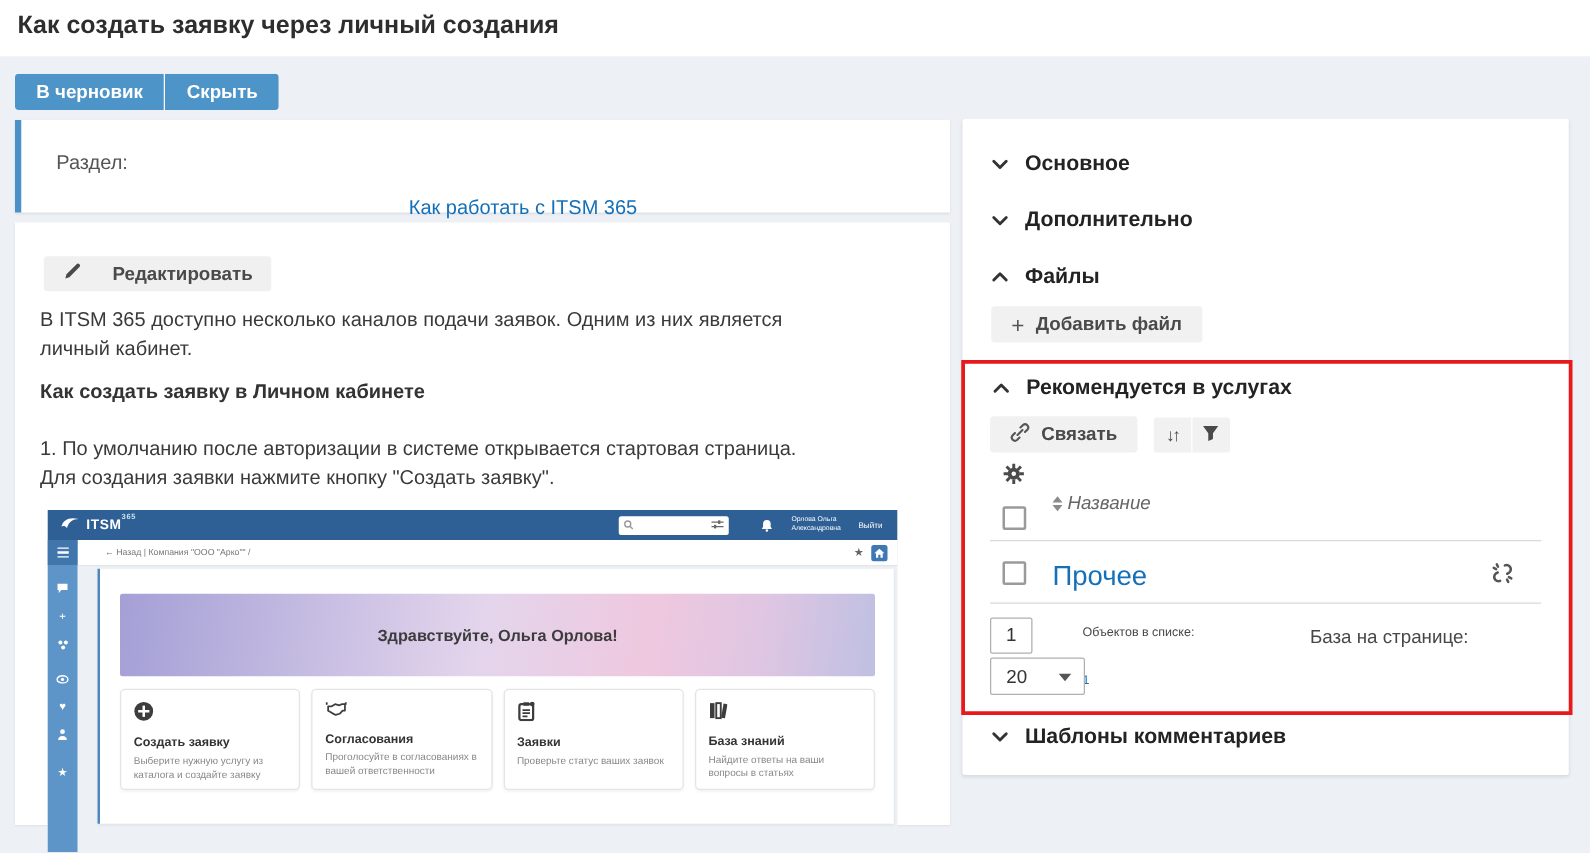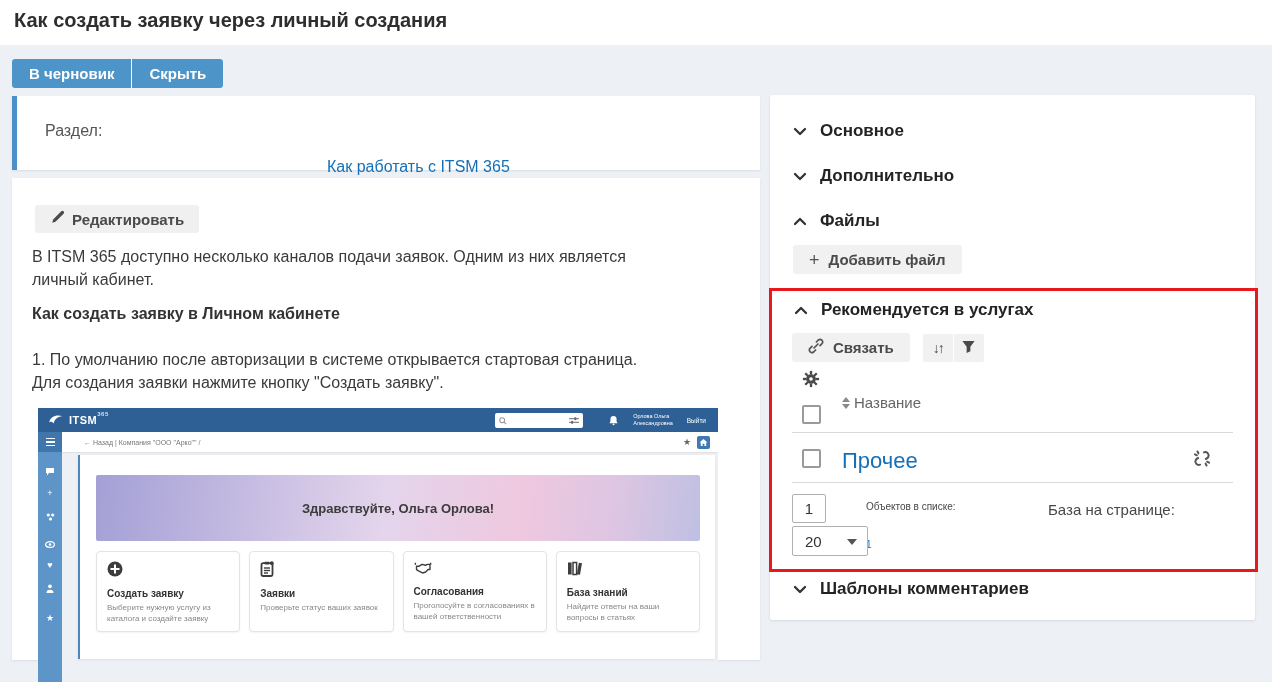--- a/index.html
+++ b/index.html
@@ -17,21 +17,21 @@
 
   
   .section-card { position:absolute; top:96px; left:12px; width:748px; height:74px; background:#fff;
     border-left:5px solid #4b90c7; box-shadow:0 1px 2px rgba(0,0,0,.08); }
   .section-label { position:absolute; left:28px; top:26px; font-size:16px; color:#555; }
   .section-link { position:absolute; left:310px; top:26px; font-size:16px; color:#1470b8; cursor:pointer; text-decoration:none;margin-top:36px; }
 
   
   .article-card { position:absolute; top:178px; left:12px; width:748px; height:482px; background:#fff;
     box-shadow:0 1px 2px rgba(0,0,0,.08); }
-  .edit-btn { display:inline-flex; align-items:center; gap:7px; margin:27px 0 0 23px; height:28px; padding:0 15px;
+  .edit-btn { display:inline-flex; align-items:center; gap:25px; margin:27px 0 0 23px; height:28px; padding:0 15px;
     background:#f0f0f0; border:none; border-radius:3px; font-family:inherit; font-size:15px; font-weight:bold; color:#4a4a4a; cursor:pointer; }
   .para { margin-left:20px; margin-right:20px; font-size:16px; line-height:23px; color:#3a3a3a; }
   .p1 { margin-top:12px; }
   .art-heading { margin:14px 20px 0; font-size:16px; font-weight:bold; color:#333; }
   .p2 { margin-top:25px; }
   .para span { display:block; }
 
   
   .ss { position:absolute; left:26px; top:230px; width:680px; height:274px; background:#edf0f4; overflow:hidden; font-weight:normal; }
   .ss-top { position:absolute; left:0; top:0; width:680px; height:24px; background:#2e6095; display:flex; align-items:center; padding:0 10px; }
@@ -75,21 +75,21 @@
   .rec-h { position:absolute; left:22px; top:7px; display:flex; align-items:center; gap:13px; height:24px; font-size:17px; font-weight:bold; color:#232323; cursor:pointer; }
   .rec-toolbar { position:absolute; left:20px; top:42px; display:flex; align-items:center; }
   .icon-btn { width:30px; height:28px; background:#f1f1f1; border:none; border-radius:2px; display:flex; align-items:center; justify-content:center; cursor:pointer; }
   .sort-btn { margin-left:13px; border-radius:2px 0 0 2px; }
   .filter-btn { margin-left:1px; border-radius:0 2px 2px 0; }
   .sort-glyph { font-size:14px; font-weight:bold; color:#4a4a4a; letter-spacing:-2px; }
   .gear-wrap { position:absolute; left:30px; top:79px; cursor:pointer; }
   .cbx { position:absolute; width:19px; height:19px; background:#fff; border:2px solid #9a9a9a; border-radius:2px; cursor:pointer; }
   .cbx-header { left:30px; top:114px; }
   .cbx-row { left:30px; top:158px; }
-  .col-header { position:absolute; left:70px; top:103px; display:flex; align-items:center; gap:4px; font-size:15px; color:#666; cursor:pointer; }
+  .col-header { position:absolute; left:70px; top:103px; display:flex; align-items:center; gap:4px; font-size:15px; color:#666; cursor:pointer;font-style:italic; }
   .carets { display:flex; flex-direction:column; gap:2px; }
   .caret-up { width:0; height:0; border-left:4px solid transparent; border-right:4px solid transparent; border-bottom:5px solid #8a8a8a; }
   .caret-down { width:0; height:0; border-left:4px solid transparent; border-right:4px solid transparent; border-top:5px solid #8a8a8a; }
   .rec-divider { position:absolute; left:20px; width:441px; height:1px; background:#d9d9d9; }
   .div1 { top:141px; } .div2 { top:191px; }
   .row-link { position:absolute; left:70px; top:157px; font-size:22px; color:#1470b8; text-decoration:none; cursor:pointer; }
   .unlink-wrap { position:absolute; left:420px; top:158px; cursor:pointer; }
   .page-box { position:absolute; left:20px; top:203px; width:34px; height:29px; border:1px solid #b0b0b0; border-radius:2px;
     display:flex; align-items:center; justify-content:center; font-size:15px; color:#333; background:#fff; cursor:text; }
   .objects-line { position:absolute; left:94px; top:210px; display:flex; gap:27px; font-size:10px; color:#474747;flex-direction:column; }
@@ -240,42 +240,42 @@
                     <circle cx="8" cy="8" r="7.5" fill="#3d3d3d"></circle>
                     <rect x="7" y="3.5" width="2" height="9" fill="#fff"></rect>
                     <rect x="3.5" y="7" width="9" height="2" fill="#fff"></rect>
                   </svg>
               </span>
               <div class="ss-card-title">Создать заявку</div>
               <div class="ss-card-desc">Выберите нужную услугу из каталога и создайте заявку</div>
             </div>
             <div class="ss-card">
               <span>
+                <svg width="18" height="13" viewBox="0 0 18 14">
+                    <path d="M2 4.5 h2.8 L8 2.5 l3.6 1 2.4-1 H16.5 v5.5 h-2 l-2.6 2.8 -3.4 1 -3.4-1.8 -3.1-1.8 Z" fill="none" stroke="#3d3d3d" stroke-width="1.5" stroke-linejoin="round"></path>
+                    <line x1="0.8" y1="0.8" x2="0.8" y2="3" stroke="#3d3d3d" stroke-width="1.5"></line>
+                    <line x1="17.2" y1="0.8" x2="17.2" y2="3" stroke="#3d3d3d" stroke-width="1.5"></line>
+                  </svg>
+              </span>
+              <div class="ss-card-title">Согласования</div>
+              <div class="ss-card-desc">Проголосуйте в согласованиях в вашей ответственности</div>
+            </div>
+            <div class="ss-card">
+              <span>
                 <svg width="14" height="16" viewBox="0 0 14 16">
                     <rect x="1.5" y="2.2" width="11" height="12.8" rx="1.5" fill="none" stroke="#3d3d3d" stroke-width="1.8"></rect>
                     <rect x="4.5" y="0.8" width="5" height="2.8" rx="0.8" fill="#3d3d3d"></rect>
                     <line x1="4" y1="7" x2="10" y2="7" stroke="#3d3d3d" stroke-width="1.4"></line>
                     <line x1="4" y1="9.5" x2="10" y2="9.5" stroke="#3d3d3d" stroke-width="1.4"></line>
                     <line x1="4" y1="12" x2="8" y2="12" stroke="#3d3d3d" stroke-width="1.4"></line>
                     <circle cx="11.8" cy="2.2" r="1.9" fill="#3d3d3d"></circle>
                   </svg>
               </span>
               <div class="ss-card-title">Заявки</div>
               <div class="ss-card-desc">Проверьте статус ваших заявок</div>
-            </div>
-            <div class="ss-card">
-              <span>
-                <svg width="18" height="13" viewBox="0 0 18 14">
-                    <path d="M2 4.5 h2.8 L8 2.5 l3.6 1 2.4-1 H16.5 v5.5 h-2 l-2.6 2.8 -3.4 1 -3.4-1.8 -3.1-1.8 Z" fill="none" stroke="#3d3d3d" stroke-width="1.5" stroke-linejoin="round"></path>
-                    <line x1="0.8" y1="0.8" x2="0.8" y2="3" stroke="#3d3d3d" stroke-width="1.5"></line>
-                    <line x1="17.2" y1="0.8" x2="17.2" y2="3" stroke="#3d3d3d" stroke-width="1.5"></line>
-                  </svg>
-              </span>
-              <div class="ss-card-title">Согласования</div>
-              <div class="ss-card-desc">Проголосуйте в согласованиях в вашей ответственности</div>
             </div>
             <div class="ss-card">
               <span>
                 <svg width="15" height="15" viewBox="0 0 15 15">
                     <rect x="1" y="1.5" width="3.6" height="12" fill="#3d3d3d"></rect>
                     <rect x="6" y="1.5" width="3.6" height="12" fill="none" stroke="#3d3d3d" stroke-width="1.5"></rect>
                     <rect x="10.8" y="2" width="3.2" height="11.5" transform="rotate(10 12.4 7.8)" fill="#3d3d3d"></rect>
                   </svg>
               </span>
               <div class="ss-card-title">База знаний</div>

